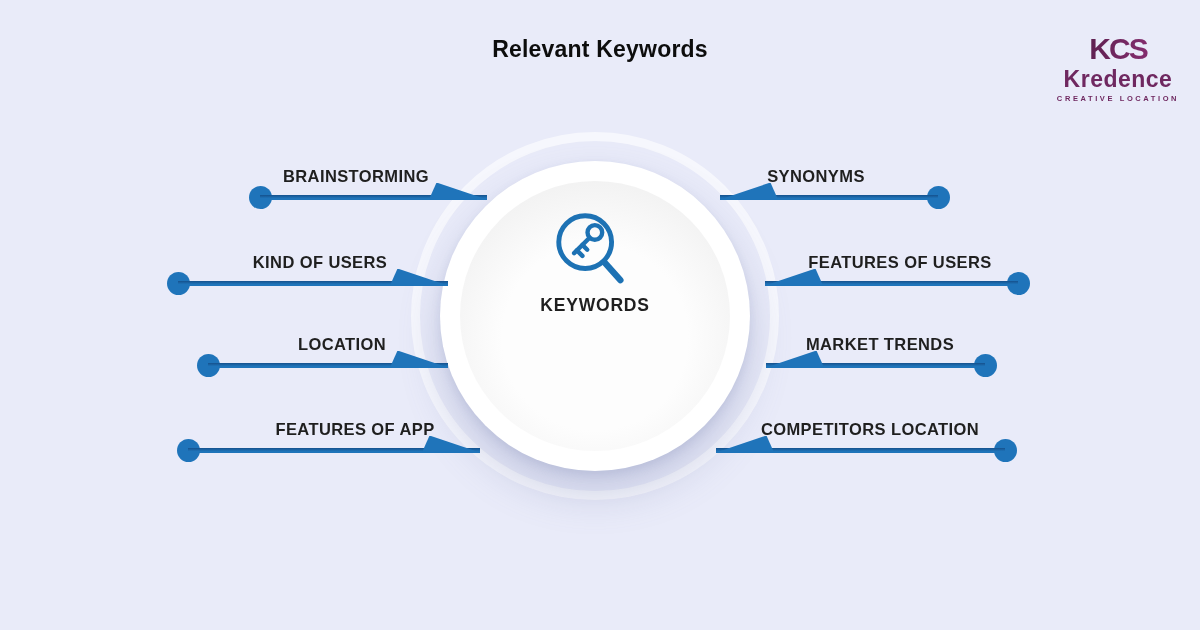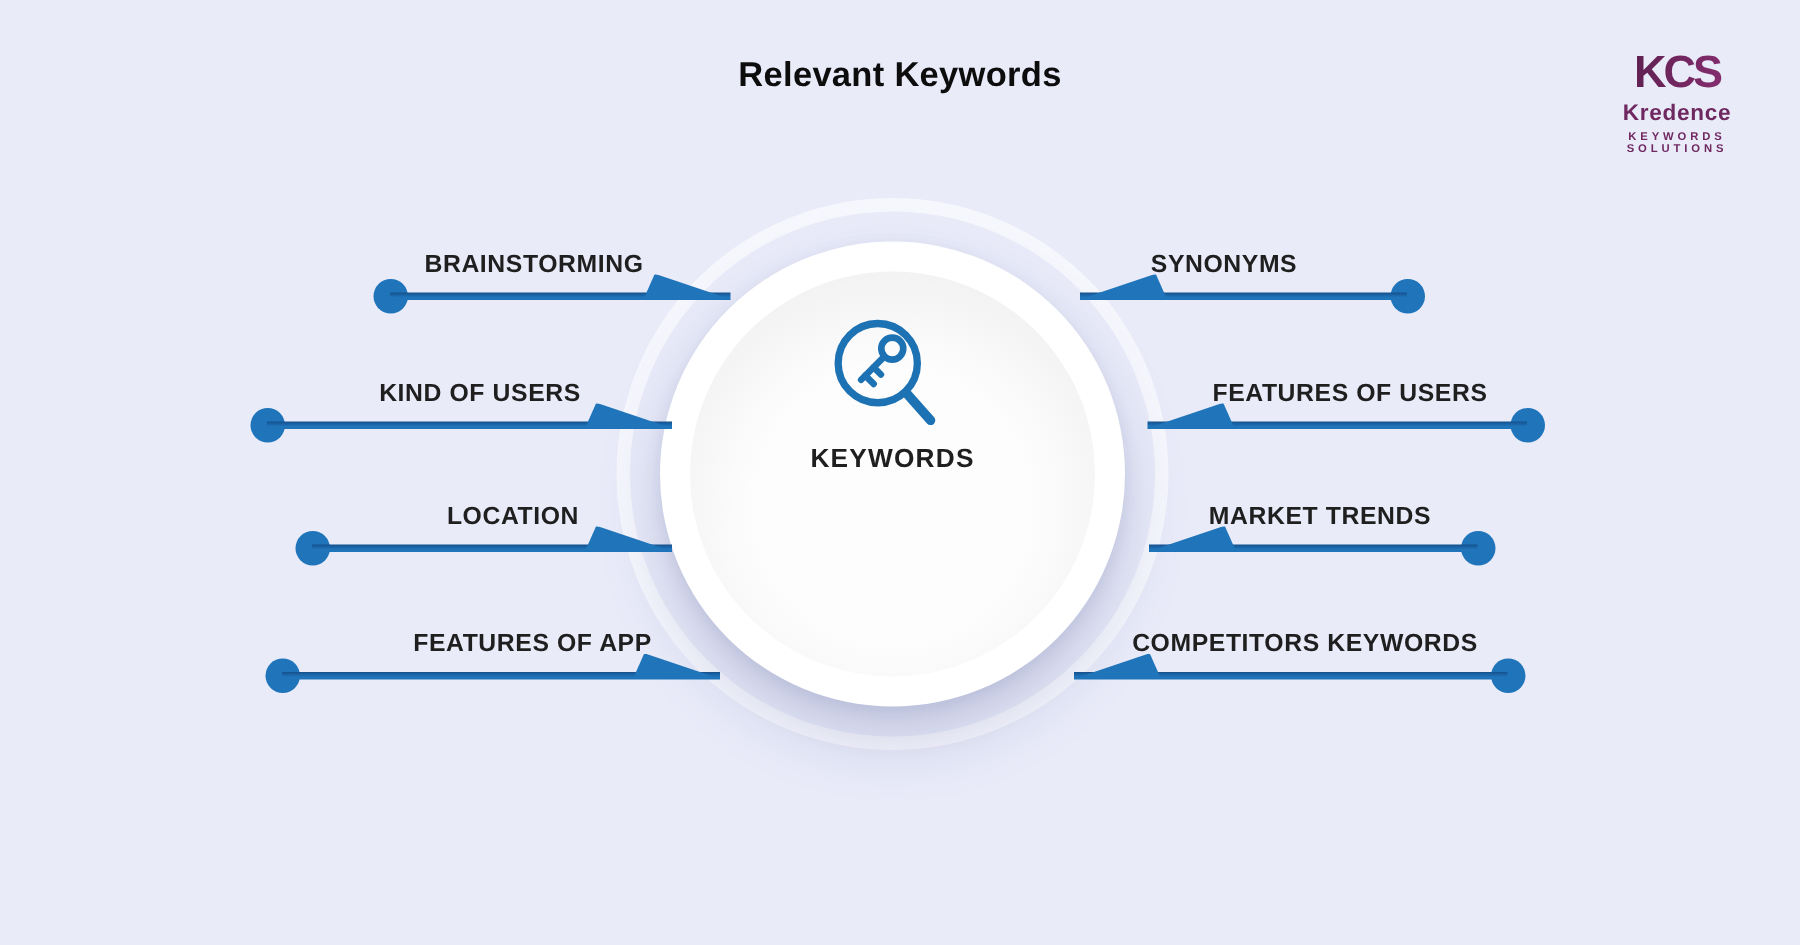--- a/index.html
+++ b/index.html
@@ -18,21 +18,21 @@
 
   
   .title{position:absolute;top:36px;left:0;width:100%;text-align:center;
     font-size:23px;font-weight:800;letter-spacing:.2px;color:#0d0d0d;}
 
   
   .logo{position:absolute;top:34px;right:16px;width:132px;text-align:center;line-height:1;}
   .logo-acronym{font-size:30px;font-weight:800;letter-spacing:-2px;
     background:linear-gradient(100deg,var(--purple-dark) 10%,var(--purple-light) 90%);
     -webkit-background-clip:text;background-clip:text;color:transparent;}
-  .logo-name{margin-top:4px;font-size:15px;font-weight:700;letter-spacing:.5px;color:var(--purple);}
+  .logo-name{margin-top:4px;font-size:23px;font-weight:700;letter-spacing:.5px;color:var(--purple);}
   .logo-tagline{margin-top:4px;font-size:7.5px;font-weight:700;letter-spacing:2.6px;color:var(--purple);}
 
   
   .halo{position:absolute;left:calc(595px - 184px);top:calc(316px - 184px);width:368px;height:368px;
     border-radius:50%;border:9px solid rgba(255,255,255,.6);}
   .circle-outer{position:absolute;left:440px;top:161px;width:310px;height:310px;border-radius:50%;
     background:#ffffff;box-shadow:0 22px 40px rgba(110,120,170,.30),0 4px 10px rgba(110,120,170,.15);}
   .circle-inner{position:absolute;left:20px;top:20px;width:270px;height:270px;border-radius:50%;
     background:radial-gradient(circle at 50% 58%, #fdfdfd 45%, #f1f1f1 80%, #e3e3e3 100%);}
   .center-icon{position:absolute;left:549px;top:201px;width:88px;height:90px;}
@@ -60,21 +60,21 @@
 </head>
 <body>
 
 <div class="canvas">
 
   <h1 class="title">Relevant Keywords</h1>
 
   <div class="logo">
     <div class="logo-acronym">KCS</div>
     <div class="logo-name">Kredence</div>
-    <div class="logo-tagline">KEYWORDS SOLUTIONS</div>
+    <div class="logo-tagline">CREATIVE LOCATION</div>
   </div>
 
   <div class="halo"></div>
   <div class="circle-outer">
     <div class="circle-inner"></div>
   </div>
 
   <svg class="center-icon" viewBox="0 0 90 92" fill="none" stroke="#1d72b4" stroke-linecap="round">
     <circle cx="37" cy="42" r="27" stroke-width="5"></circle>
     <line x1="57" y1="63" x2="73" y2="81" stroke-width="6.5"></line>
@@ -136,16 +136,16 @@
     <span class="dot"></span>
     <span class="line"></span>
     <span class="head"></span>
     <span class="label">MARKET TRENDS</span>
   </div>
 
   <div class="branch" data-side="right" style="--y:450;--dot:1005;--tip:716;--label:870">
     <span class="dot"></span>
     <span class="line"></span>
     <span class="head"></span>
-    <span class="label">COMPETITORS KEYWORDS</span>
+    <span class="label">COMPETITORS LOCATION</span>
   </div>
 
 </div>
 
 </body></html>

